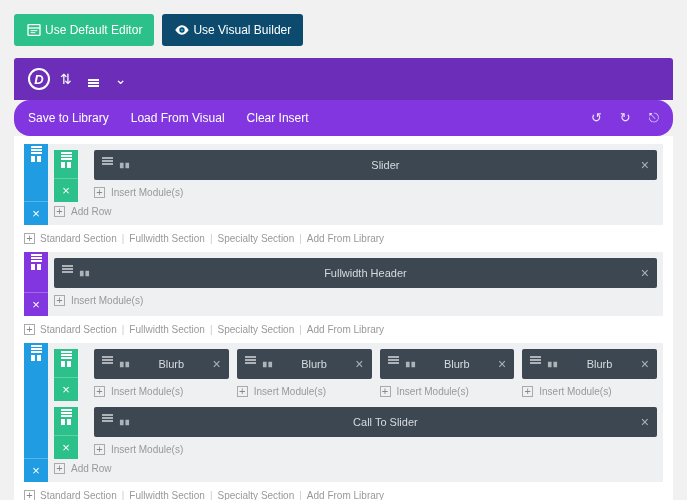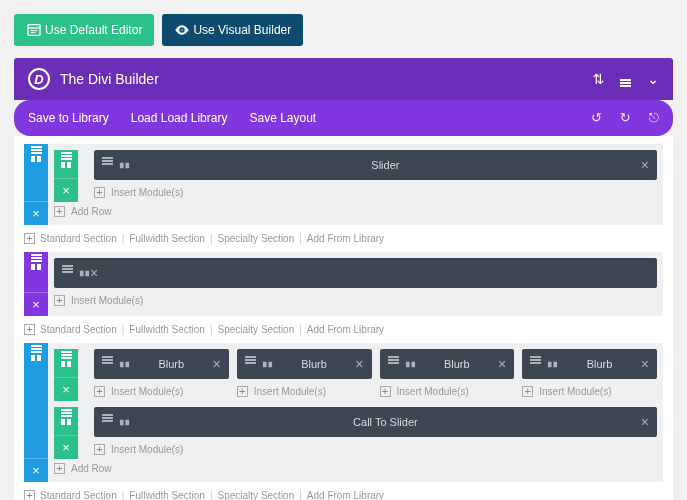--- a/index.html
+++ b/index.html
@@ -70,32 +70,31 @@
       </svg>
     <span>Use Visual Builder</span>
   </button>
 </div>
 
 <div class="builder">
   <div class="header">
     <div class="header-logo">
         <span>D</span>
       </div>
-    <div class="header-title">The Divi Builder</div>
     <div class="header-icons">
       <span>⇅</span>
       <span><span class="hamb" style="color:#fff"></span></span>
       <span>⌄</span>
     </div>
   </div>
   <div class="subheader">
     <div class="links">
       <span>Save to Library</span>
-      <span>Load Load Library</span>
-      <span>Save Layout</span>
+      <span>Load From Visual</span>
+      <span>Clear Insert</span>
     </div>
     <div class="right">
       <span>↺</span>
       <span>↻</span>
       <span>⎋</span>
     </div>
   </div>
 
   <div class="canvas">
 
@@ -170,20 +169,21 @@
       </div>
       <div class="sec-body">
         <div class="module">
           <div class="micons">
             <span class="hamb" style="color:#adb3b9"></span>
             <svg viewBox="0 0 24 24">
                 <rect x="2" y="6" width="8" height="12"></rect>
                 <rect x="14" y="6" width="8" height="12"></rect>
               </svg>
           </div>
+          <div class="mtitle">Fullwidth Header</div>
           <div class="mx">×</div>
         </div>
         <div class="insert">
             <span class="plus">+</span>
             <span>Insert Module(s)</span>
           </div>
       </div>
     </div>
     <div class="sec-links">
       <span class="plus">+</span>

